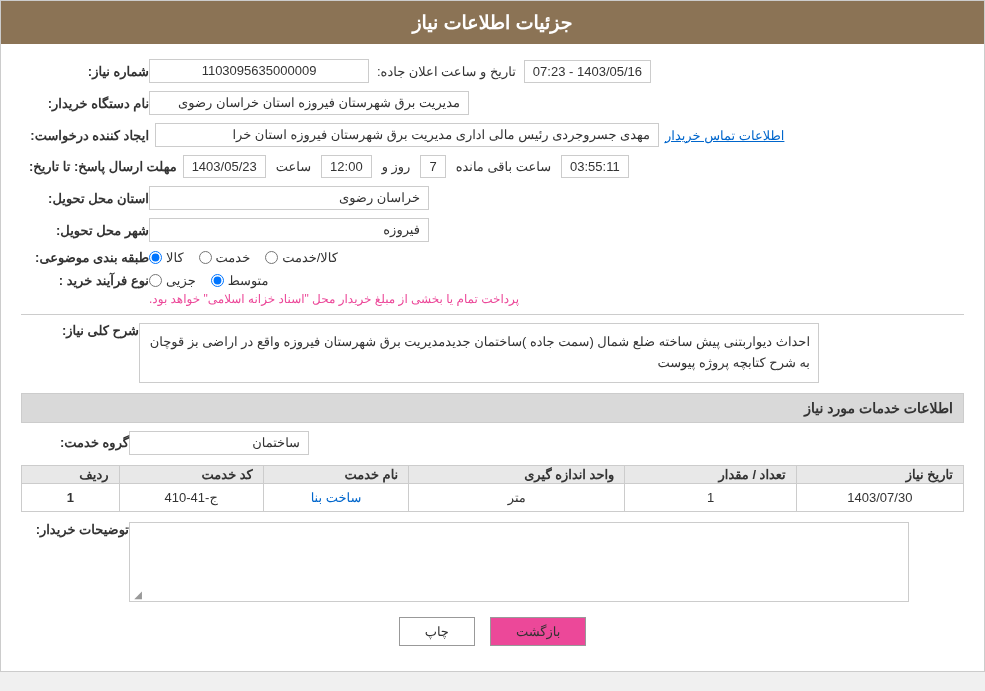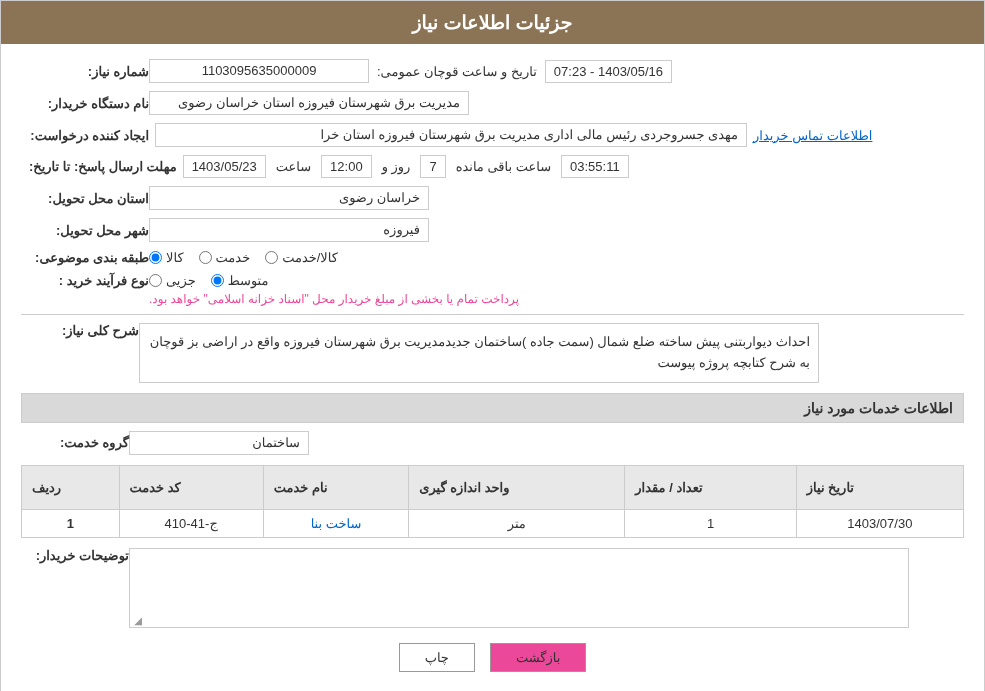--- a/index.html
+++ b/index.html
@@ -140,22 +140,22 @@
     }
 
     .table-container {
       width: 100%;
       border-collapse: collapse;
       margin: 10px 0;
     }
     .table-container th {
       background: #e8e8e8;
       border: 1px solid #ccc;
-      padding: 14px 10px;
-      text-align: left;
+      padding: 1px 10px;
+      text-align: right;
       font-weight: bold;
     }
     .table-container td {
       border: 1px solid #ccc;
       padding: 6px 10px;
       text-align: center;
     }
     .table-container td.service-name { color: #0066cc; }
     .table-container td.row-num { font-weight: bold; }
 
@@ -215,33 +215,33 @@
 <body>
 
 <div class="page-wrapper">
   <div class="header">
     <span>جزئیات اطلاعات نیاز</span>
   </div>
   <div class="content">
 
     <div class="form-row">
       <span class="date-box">1403/05/16 - 07:23</span>
-      <span style="margin: 0 8px;">تاریخ و ساعت قوچان عمومی:</span>
+      <span style="margin: 0 8px;">تاریخ و ساعت اعلان جاده:</span>
       <div class="field-value id-field">1103095635000009</div>
       <span class="field-label">شماره نیاز:</span>
     </div>
 
     <div class="form-row">
       <div class="field-value wide">مدیریت برق شهرستان فیروزه استان خراسان رضوی</div>
       <span class="field-label">نام دستگاه خریدار:</span>
     </div>
 
     <div class="form-row">
       <span class="link-blue">اطلاعات تماس خریدار</span>
-      <div class="field-value" style="width:592px; margin: 0 6px;">مهدی جسروجردی رئیس مالی اداری مدیریت برق شهرستان فیروزه استان خرا</div>
+      <div class="field-value" style="width:504px; margin: 0 6px;">مهدی جسروجردی رئیس مالی اداری مدیریت برق شهرستان فیروزه استان خرا</div>
       <span class="field-label">ایجاد کننده درخواست:</span>
     </div>
 
     <div class="timer-row">
       <div class="timer-box">03:55:11</div>
       <span style="margin: 3px 4px;">ساعت باقی مانده</span>
       <div class="date-box">7</div>
       <span style="margin: 0 4px;">روز و</span>
       <div class="date-box">12:00</div>
       <span style="margin: 0 4px;">ساعت</span>

